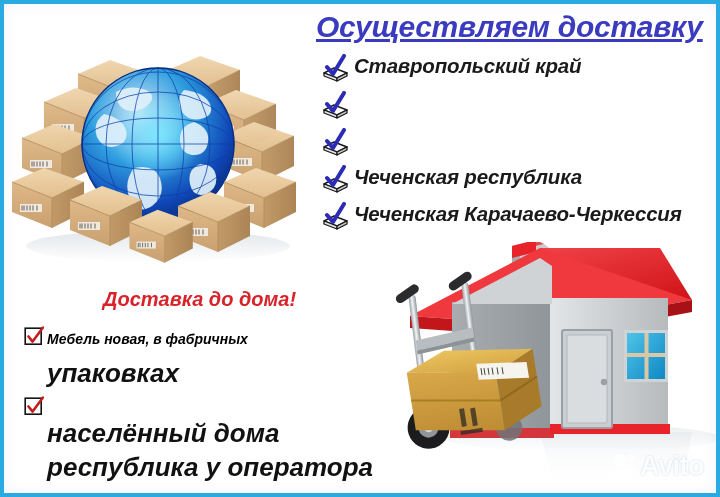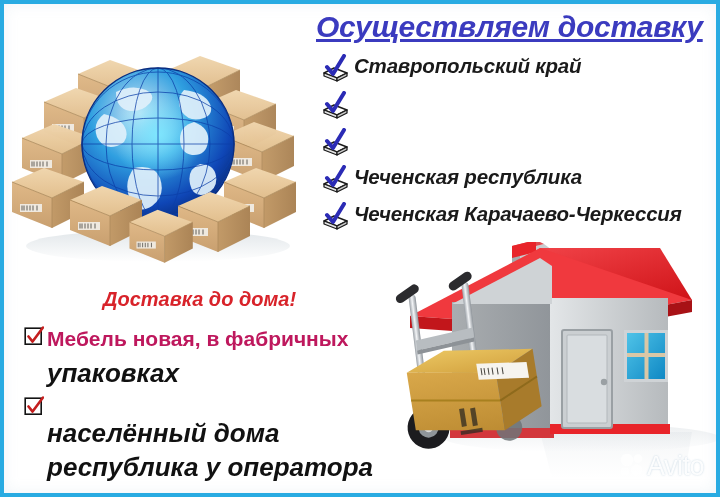--- a/index.html
+++ b/index.html
@@ -80,22 +80,22 @@
   .benefit-item{ margin-bottom:2px; }
   .benefit-first-line{
     display:flex; align-items:flex-start;
   }
   .chk{
     width:20px; height:20px; flex:0 0 20px;
     margin-top:4px; margin-right:3px;
     position:relative;
   }
   .benefit-text{
-    font-size:21px; font-weight:bold; 
-    color:#be185d; line-height:34px;
+    font-size:14px; font-weight:bold; font-style:italic;
+    color:#000000; line-height:34px;
     white-space:nowrap;
   }
   .benefit-cont{
     font-size:26px; font-weight:bold; font-style:italic;
     color:#111111; line-height:34px;
     padding-left:23px;
     white-space:nowrap;
   }
 
   
@@ -104,21 +104,21 @@
     width:328px; height:252px;
   }
 
   
   .watermark{
     position:absolute; right:12px; bottom:12px;
     display:flex; align-items:center; gap:3px;
     opacity:.82;
   }
   .wm-text{
-    font-size:27px; font-weight:normal;
+    font-size:27px; font-weight:bold;
     color:rgba(255,255,255,.95);
     text-shadow:0 0 2px rgba(120,160,190,.55);
     letter-spacing:-.5px;
     line-height:1;
   }
 </style>
 </head>
 <body>
 
 <div id="ad">

